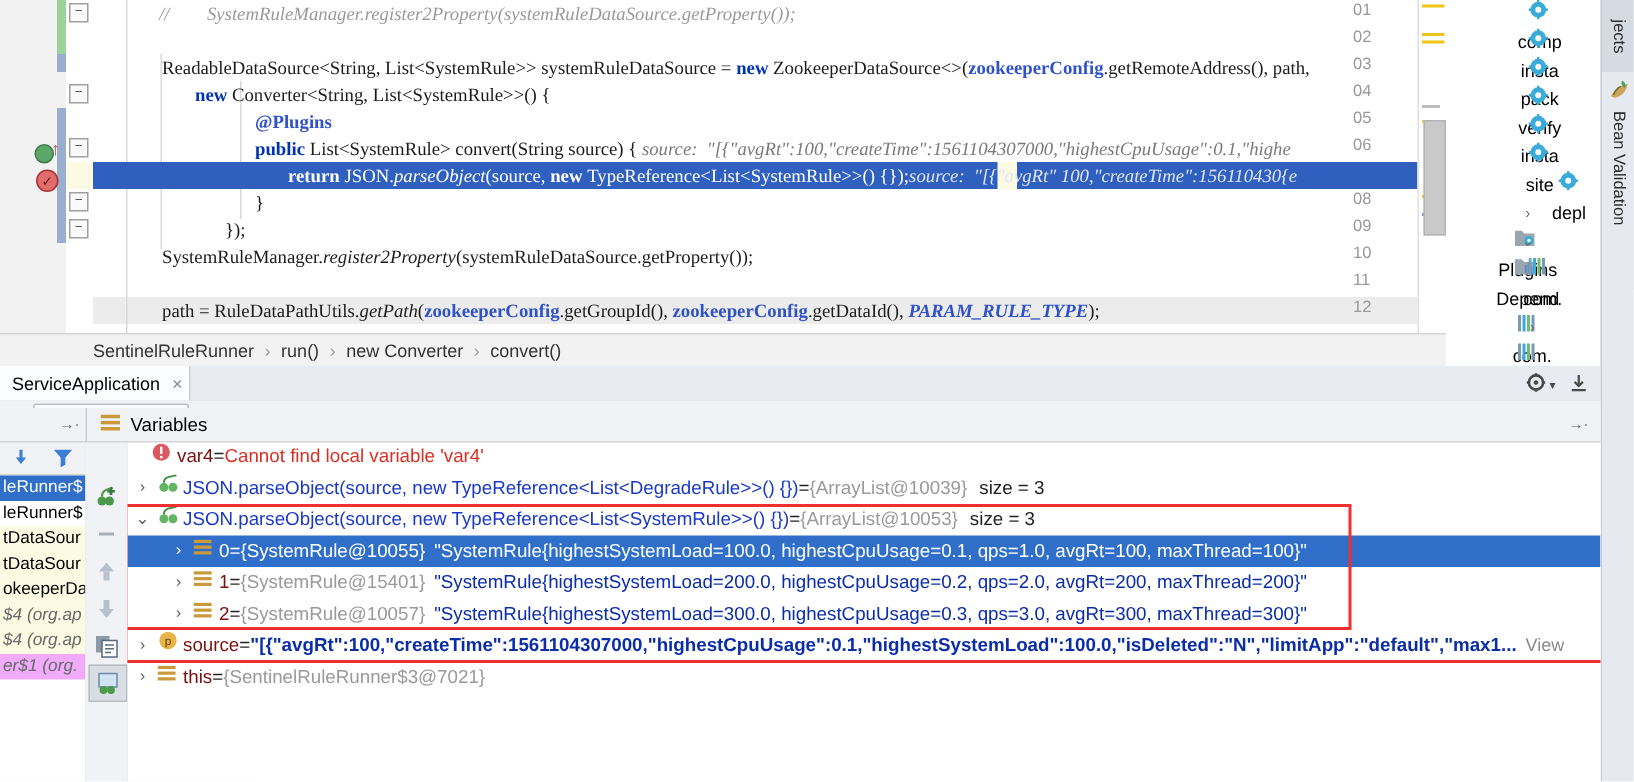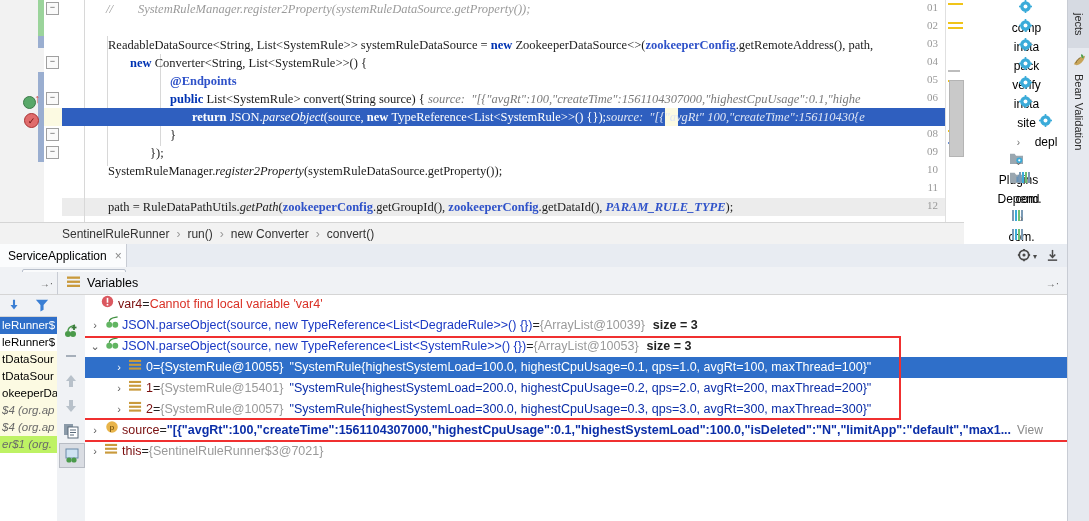--- a/index.html
+++ b/index.html
@@ -8,22 +8,22 @@
     background:#ffffff;
     font-family:"Liberation Sans", sans-serif;
     font-size:12px;color:#000;
     -webkit-font-smoothing:antialiased;
   }
   .app{position:relative;width:1089px;height:521px;}
 
   
   .editor{position:absolute;left:0;top:0;width:964px;height:222px;background:#fff;overflow:hidden;}
   .gutter{position:absolute;left:0;top:0;width:44px;height:222px;background:#f2f2f2;border-right:0px;}
-  .linenum{position:absolute;right:26px;width:26px;text-align:right;
-           font-family:Liberation Serif, serif;font-size:11px;color:#999;}
+  .linenum{position:absolute;right:36px;width:26px;
+           font-family:Liberation Sans, sans-serif;font-size:11px;color:#999;}
   .greenbar{position:absolute;left:38px;width:6px;background:#9bd49b;}
   .bluebar{position:absolute;left:38px;width:6px;background:#9aaed0;}
 
   .code{position:absolute;left:62px;top:0;width:902px;height:222px;
         font-family:"Liberation Serif", serif;font-size:12.5px;}
   .cl{position:absolute;left:0;white-space:pre;height:18px;line-height:18px;}
   .indentline{position:absolute;width:1px;background:#d8d8d8;top:0;}
 
   .k{color:#0033b3;font-weight:bold;}
   .cmt{color:#9a9a9a;font-style:italic;}
@@ -83,21 +83,21 @@
   .vars{position:absolute;left:85px;top:0;width:982px;height:227px;background:#fff;overflow:hidden;}
   .vrow{position:relative;height:21px;line-height:21px;font-size:12.5px;white-space:nowrap;display:flex;align-items:center;}
   .tw{display:inline-block;width:20px;text-align:center;color:#5c5c5c;font-size:11px;flex:none;}
   .vi{display:inline-block;width:17px;flex:none;}
   .vname{color:#7a0f0f;}
   .vname-blue{color:#1a39c4;}
   .veq{color:#222;}
   .vref{color:#9a9a9a;}
   .vstr{color:#0b2ea8;}
   .verr{color:#d93025;}
-  .vsize{color:#222;font-weight:bold;}
+  .vsize{color:#222;font-weight:normal;}
   .sel{background:#2f6fc9;}
   .sel *{color:#ffffff !important;}
   .redbox{position:absolute;border:2px solid #f03030;pointer-events:none;box-sizing:border-box;}
 
   .viewbtn{color:#8a8a8a;font-size:12px;}
 </style>
 </head>
 <body>
 
 <div class="app">
@@ -141,21 +141,21 @@
     <div class="indentline" style="left:107px;top:36px;height:130px;"></div>
     <div class="indentline" style="left:160px;top:54px;height:92px;"></div>
 
     <div class="selline" style="top:108px;width:603px;left:62px;"></div>
     <div class="selline" style="top:108px;left:678px;width:267px;"></div>
 
     <div class="code">
       <div class="cl" style="top:0px;left:44px;"><span class="cmt">//        SystemRuleManager.register2Property(systemRuleDataSource.getProperty());</span></div>
       <div class="cl" style="top:36px;left:46px;"><span><span class="txt">ReadableDataSource&lt;String, List&lt;SystemRule&gt;&gt; systemRuleDataSource = </span><span class="k">new </span><span class="txt">ZookeeperDataSource&lt;&gt;(</span><span class="fld">zookeeperConfig</span><span class="txt">.getRemoteAddress(), path,</span></span></div>
       <div class="cl" style="top:54px;left:68px;"><span><span class="k">new </span><span class="txt">Converter&lt;String, List&lt;SystemRule&gt;&gt;() {</span></span></div>
-      <div class="cl" style="top:72px;left:108px;"><span class="fld">@Endpoints</span></div>
+      <div class="cl" style="top:72px;left:108px;"><span class="fld">@Plugins</span></div>
       <div class="cl" style="top:90px;left:108px;"><span><span class="k">public </span><span class="txt">List&lt;SystemRule&gt; convert(String source) { </span><span class="hint">source:  "[{"avgRt":100,"createTime":1561104307000,"highestCpuUsage":0.1,"highe</span></span></div>
       <div class="cl" style="top:108px;left:130px;"><span><span class="sel-txt" style="color:#fff;font-weight:bold;">return </span><span class="sel-txt" style="color:#fff;">JSON.</span><span class="sel-txt" style="color:#fff;font-style:italic;">parseObject</span><span class="sel-txt" style="color:#fff;">(source, </span><span class="sel-txt" style="color:#fff;font-weight:bold;">new </span><span class="sel-txt" style="color:#fff;">TypeReference&lt;List&lt;SystemRule&gt;&gt;() {});</span><span style="color:#dfe6f5;font-style:italic;">source:  "[{"avgRt" 100,"createTime":156110430{e</span></span></div>
       <div class="cl" style="top:126px;left:108px;"><span class="txt">}</span></div>
       <div class="cl" style="top:144px;left:88px;"><span class="txt">});</span></div>
       <div class="cl" style="top:162px;left:46px;"><span><span class="txt">SystemRuleManager.</span><span class="mth">register2Property</span><span class="txt">(systemRuleDataSource.getProperty());</span></span></div>
       <div class="cl" style="top:198px;left:46px;"><span><span class="txt">path = RuleDataPathUtils.</span><span class="mth">getPath</span><span class="txt">(</span><span class="fld">zookeeperConfig</span><span class="txt">.getGroupId(), </span><span class="fld">zookeeperConfig</span><span class="txt">.getDataId(), </span><span class="cnst">PARAM_RULE_TYPE</span><span class="txt">);</span></span></div>
     </div>
 
     <div class="ed-marker">
       <div class="mk" style="top:3px;width:15px;background:#f0c419;"></div>
@@ -509,21 +509,21 @@
         </div>
         <div style="background:#2f6fc9;">
           <div class="fr-row" style="color:#fff;">leRunner$</div>
         </div>
         <div class="fr-row" style="background:#fff;"><span>leRunner$</span></div>
         <div class="fr-row" style="background:#fcfae2;"><span>tDataSour</span></div>
         <div class="fr-row" style="background:#fcfae2;"><span>tDataSour</span></div>
         <div class="fr-row" style="background:#fcfae2;"><span>okeeperDa</span></div>
         <div class="fr-row" style="background:#fcfae2;font-style:italic;color:#6a6a6a;"><span>$4 (org.ap</span></div>
         <div class="fr-row" style="background:#fcfae2;font-style:italic;color:#6a6a6a;"><span>$4 (org.ap</span></div>
-        <div class="fr-row" style="background:#bef264;font-style:italic;color:#6a6a6a;"><span>er$1 (org.</span></div>
+        <div class="fr-row" style="background:#f0abfc;font-style:italic;color:#6a6a6a;"><span>er$1 (org.</span></div>
       </div>
 
       <div class="vstrip">
         <div class="vs-btn" style="margin-top:24px;">
           <svg width="16" height="16" viewBox="0 0 16 16">
               <circle cx="5" cy="11" r="3" fill="#4a9a4a"></circle>
               <circle cx="10" cy="11" r="3" fill="#4a9a4a"></circle>
               <path d="M5 8 C5 3 10 3 12 2" fill="none" stroke="#4a9a4a" stroke-width="1.4"></path>
               <g stroke="#3a7a3a" stroke-width="1.8">
                 <line x1="11" y1="2" x2="11" y2="7"></line>

